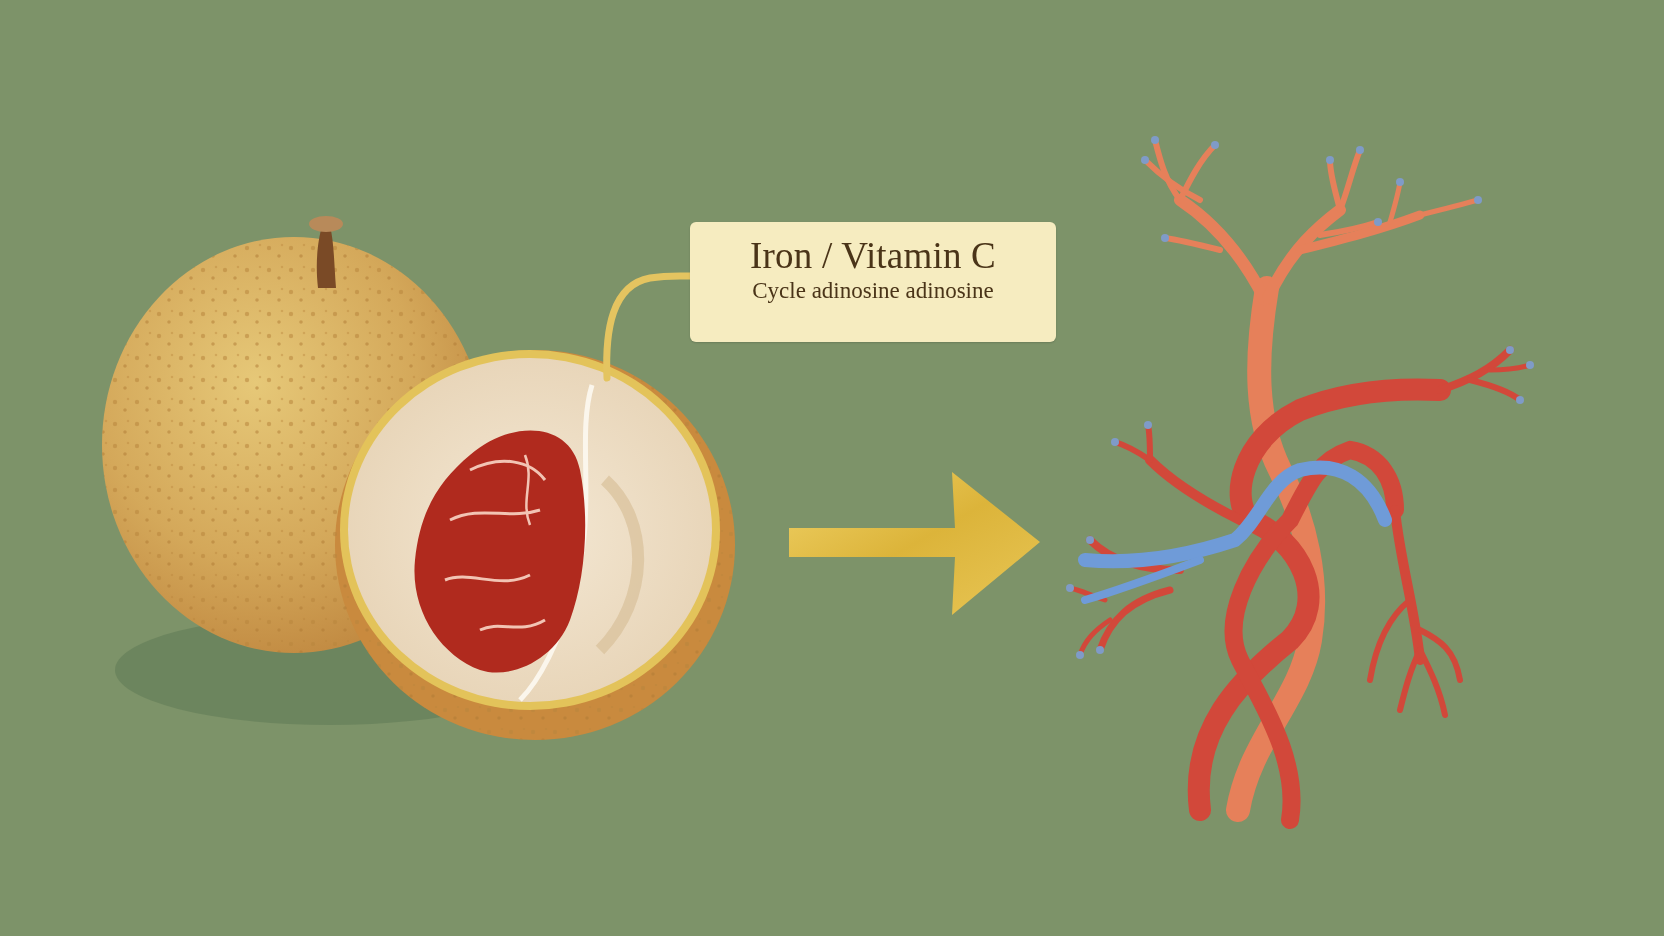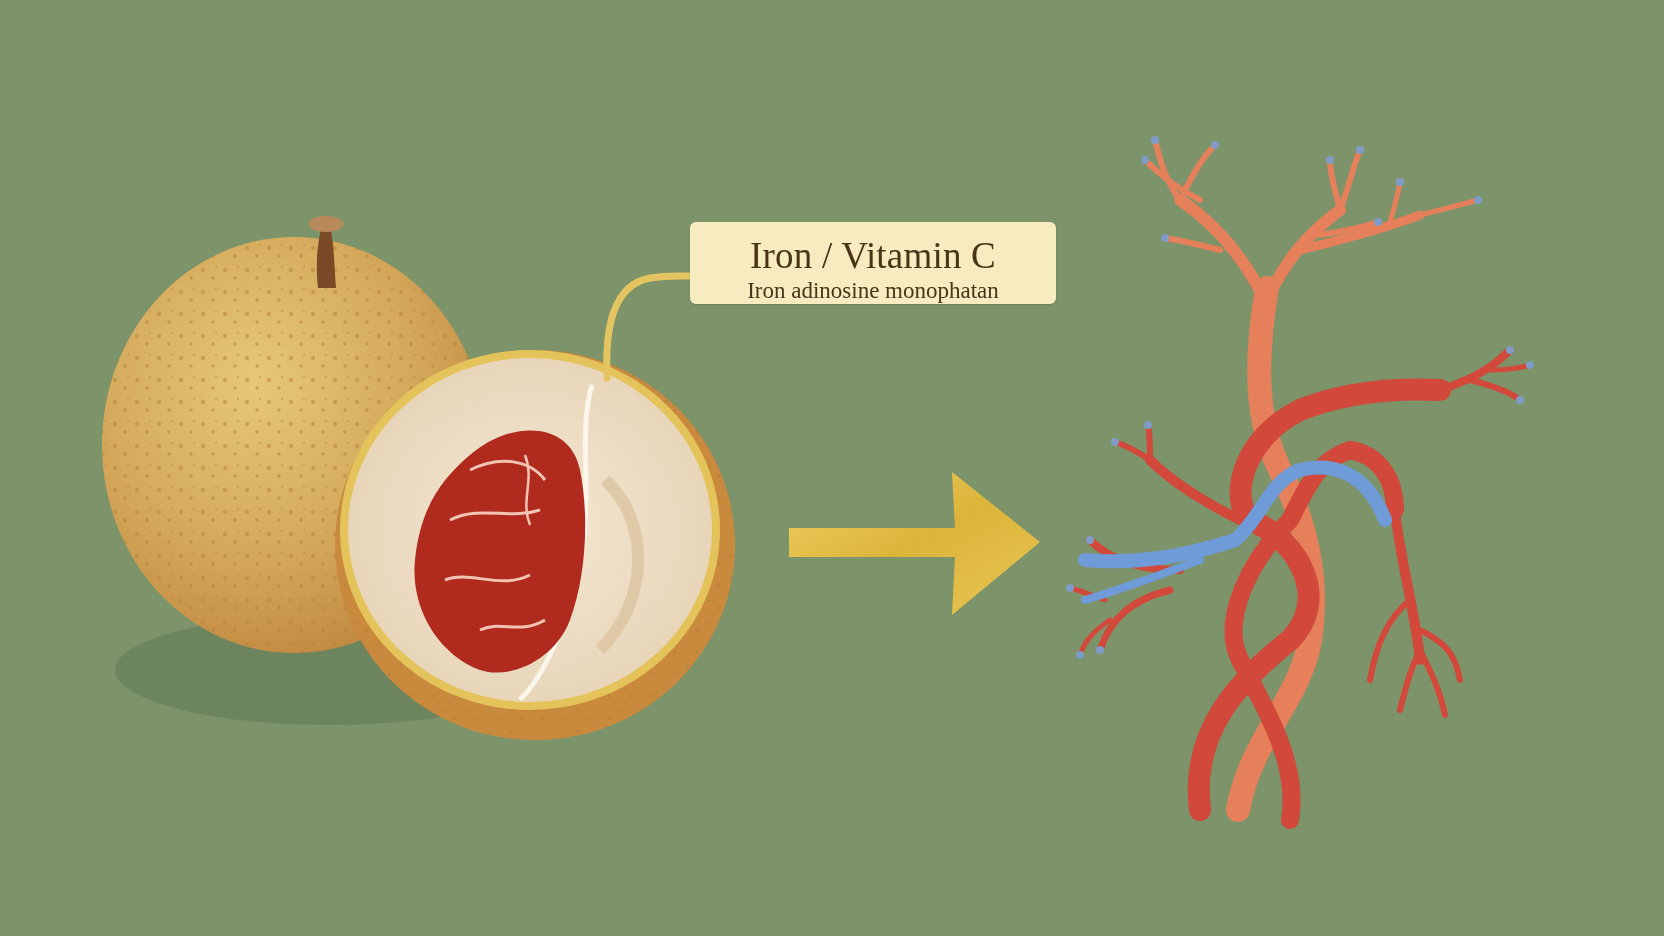--- a/index.html
+++ b/index.html
@@ -4,21 +4,21 @@
   <style>
     html, body { margin: 0; padding: 0; }
     body {
       width: 1664px; height: 936px; overflow: hidden;
       background: #7d9369;
       position: relative;
       font-family: "DejaVu Serif", serif;
     }
     .canvas { position: absolute; inset: 0; }
     .label-box {
-      position: absolute; left: 690px; top: 222px; width: 366px; height: 82px;
+      position: absolute; left: 690px; top: 222px; width: 366px; height: 120px;
       background: #f6ecc0; border-radius: 6px;
       box-shadow: 0 1px 2px rgba(0,0,0,0.15);
       text-align: center; color: #4a3418;
     }
     .label-title {
       font-family: "Liberation Serif", serif;
       font-size: 37px; line-height: 40px; margin-top: 14px; letter-spacing: 0.2px;
     }
     .label-sub {
       font-family: "Liberation Serif", serif;
@@ -145,14 +145,14 @@
         <circle cx="1080" cy="655" r="4"></circle>
           <circle cx="1070" cy="588" r="4"></circle>
           <circle cx="1100" cy="650" r="4"></circle>
       </g>
     </g>
   </svg>
 </div>
 
 <div class="label-box">
   <div class="label-title">Iron / Vitamin C</div>
-  <div class="label-sub">Iron adinosine monophatan</div>
+  <div class="label-sub">Cycle adinosine adinosine</div>
 </div>
 
 </body></html>

